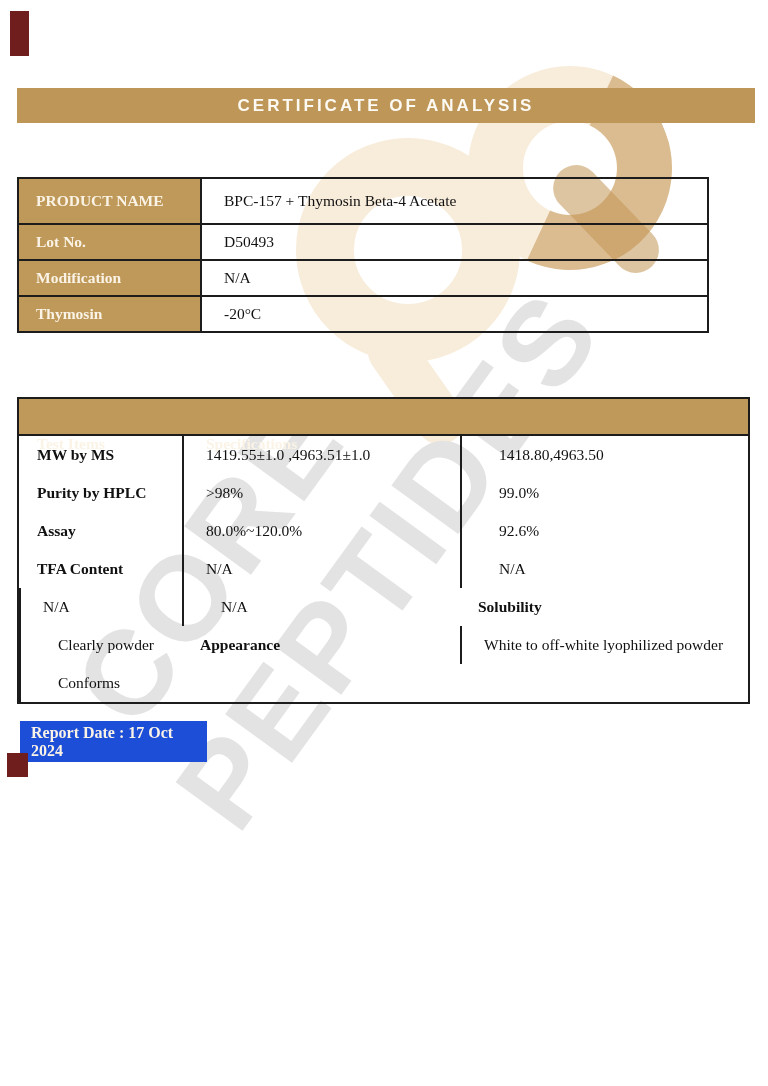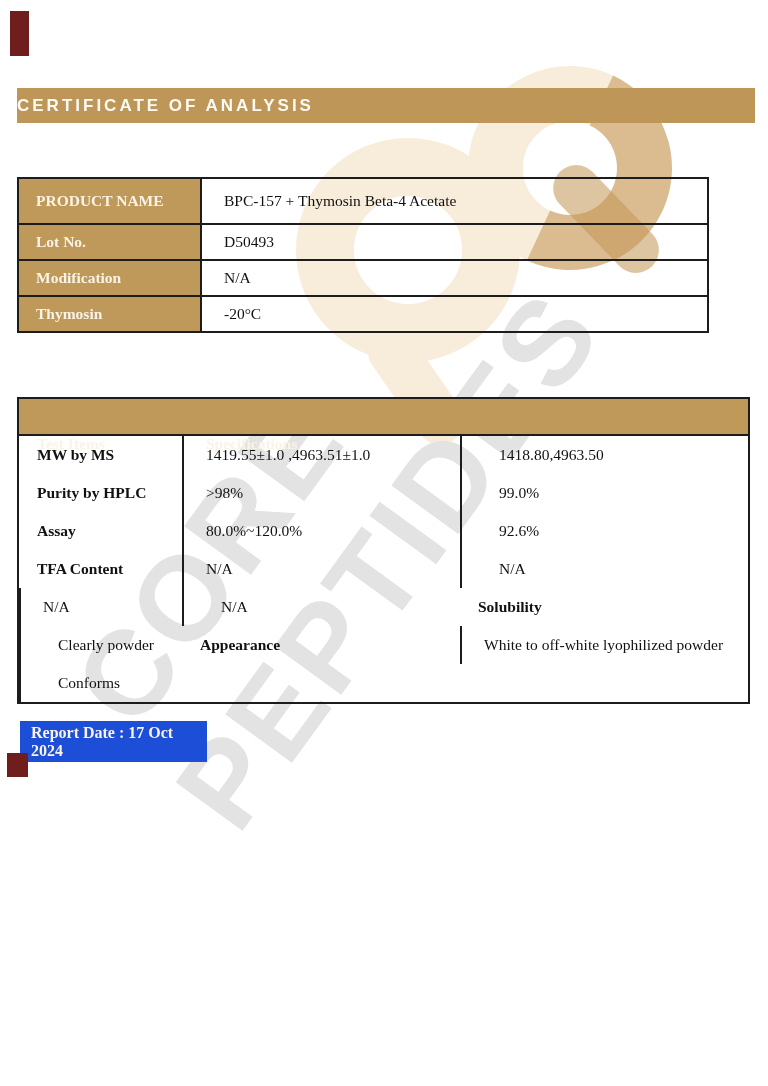--- a/index.html
+++ b/index.html
@@ -23,21 +23,21 @@
               background:#f8ecdb; transform:rotate(-35deg); }
   
   .wm { position:absolute; z-index:2; color:#e3e3e3;
         font-family:"Liberation Sans","DejaVu Sans",sans-serif; font-weight:bold;
         font-size:120px; letter-spacing:4px; transform-origin:left top; transform:rotate(-54deg);
         pointer-events:none; white-space:nowrap; }
   .wm1 { left:46px;  top:668px; }
   .wm2 { left:148px; top:772px; }
   
   .title-bar { position:absolute; left:17px; top:88px; width:738px; height:35px; background:#bd9658;
-               display:flex; align-items:center; z-index:5; }
+               display:flex; align-items:center; justify-content:center; z-index:5; }
   .title-bar span { color:#fdfaf4; font-family:"Liberation Sans","DejaVu Sans",sans-serif;
                     font-weight:bold; font-size:17px; letter-spacing:3px; }
   
   table.product-table { position:absolute; left:17px; top:177px; width:692px; z-index:5;
                         border-collapse:collapse; }
   table.product-table td { border:2px solid #1c1c1c; }
   td.lbl { width:163px; background:#bf9959; color:#faf3e6; font-weight:bold; font-size:15.5px;
            padding-left:17px; }
   td.val { padding-left:22px; font-size:15.5px; color:#111111; background:transparent;border-radius:16px; }
   tr.r1 td { height:42px; }

